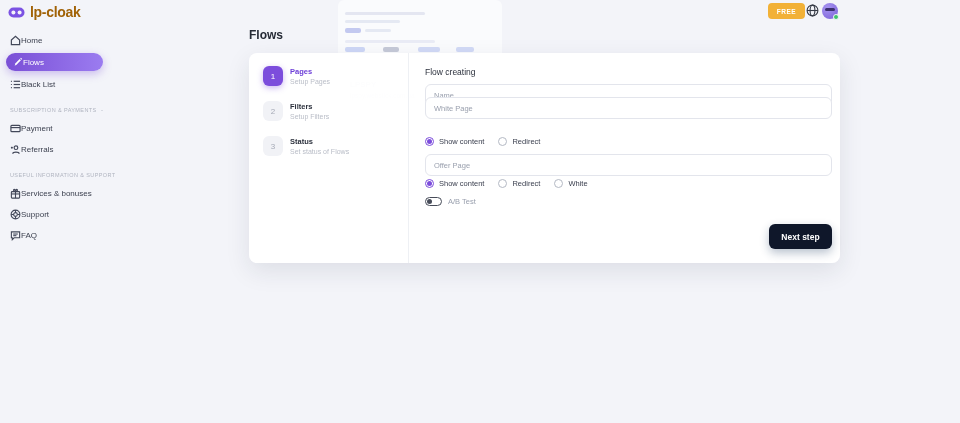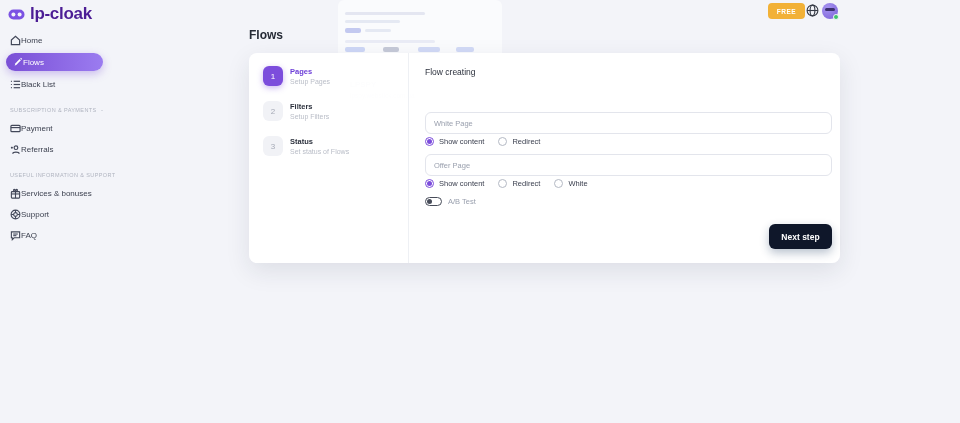--- a/index.html
+++ b/index.html
@@ -7,21 +7,21 @@
   body {
     font-family:"Liberation Sans", sans-serif;
     background:#f3f4f9;
     color:#30343f;
     position:relative;
     overflow:hidden;
   }
   
   .topbar { position:absolute; left:0; top:0; width:960px; height:22px; }
   .logo { position:absolute; left:8px; top:4px; display:flex; align-items:center; gap:5px; }
-  .logo-text { font-size:17px; font-weight:bold; color:#4c1d95; letter-spacing:-0.3px; }
+  .logo-text { font-size:14px; font-weight:bold; color:#a16207; letter-spacing:-0.3px; }
   .free-btn {
     position:absolute; left:768px; top:3px; width:37px; height:16px;
     background:#f2b137; border:none; border-radius:4px;
     color:#fff; font-size:6.5px; font-weight:bold; letter-spacing:0.5px;
     font-family:"Liberation Sans", sans-serif; cursor:pointer;
   }
   .globe-btn { position:absolute; left:806px; top:4px; width:13px; height:13px; color:#363b46; cursor:pointer; }
   .avatar { position:absolute; left:822px; top:3px; width:16px; height:16px; border-radius:50%;
     background:radial-gradient(circle at 35% 30%, #a694f0, #7a5fd8); }
   .avatar-face { position:absolute; left:3px; top:5px; width:10px; height:3px; border-radius:2px; background:#3b2f6e; }
@@ -252,22 +252,23 @@
   <div class="step" style="top:83px;">
     <span class="step-badge">3</span>
     <span>
       <div class="step-title">Status</div>
       <div class="step-sub">Set status of Flows</div>
     </span>
   </div>
 
   <div class="form-title">Flow creating</div>
 
-
-  <input class="field" style="top: 59px;" type="text" placeholder="White Page">
+  <input class="field" style="top: 31px;" type="text" placeholder="Name">
+
+  <input class="field" style="top: 44px;" type="text" placeholder="White Page">
 
   <div class="radio-row" style="top:83px;">
     <span class="radio selected">
       <span class="radio-circle"></span>
       <span class="radio-label">Show content</span>
     </span>
     <span class="radio">
       <span class="radio-circle"></span>
       <span class="radio-label">Redirect</span>
     </span>

